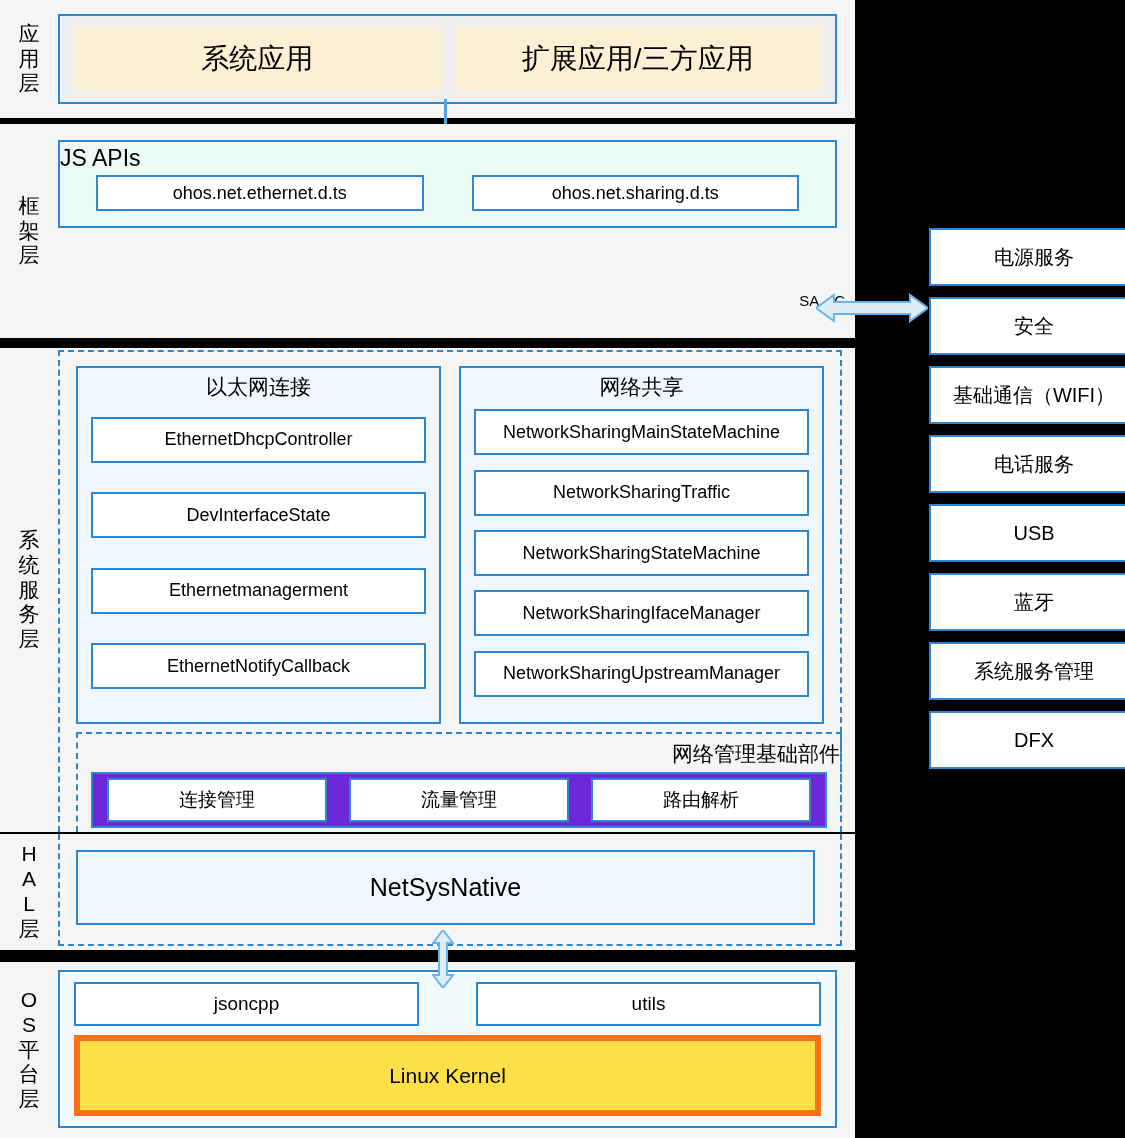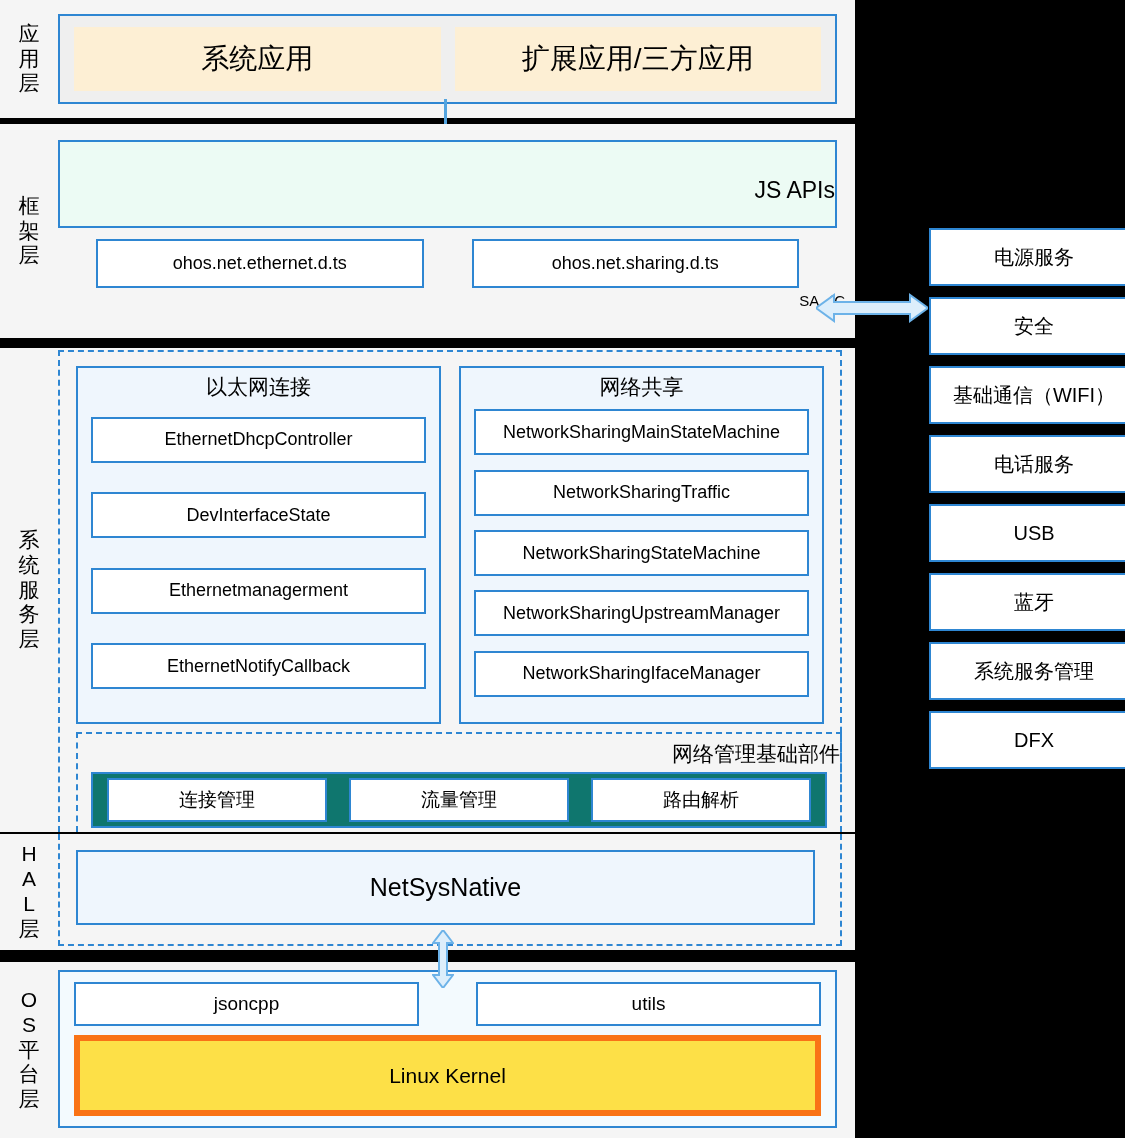--- a/index.html
+++ b/index.html
@@ -69,23 +69,23 @@
   }
 
   
   #fw-layer { top: 124px; height: 214px; }
   .api-group {
     position: absolute; left: 0; right: 18px;
     border: 2px solid #2e86d2; background: #ecfbf4;
   }
   #js-api  { top: 16px; height: 88px; }
   #inner-api { top: 108px; height: 88px; }
-  .api-title { text-align: right; font-size: 23px; padding-top: 3px; color: #000; margin-top: 32px; }
+  .api-title { text-align: left; font-size: 23px; padding-top: 3px; color: #000; }
   .api-row { display: flex; gap: 48px; padding: 3px 36px 0; }
-  .api-row .leafbox { flex: 1 1 0; height: 49px; font-size: 18px; margin-top: 32px; }
+  .api-row .leafbox { flex: 1 1 0; height: 36px; font-size: 18px; }
 
   #sa-label {
     position: absolute; right: 10px; top: 168px;
     font-size: 15px; color: #000; white-space: nowrap;
   }
 
   
   #arrow-app {
     position: absolute; left: 444px; top: 99px; width: 3px; height: 38px;
     background: #54a5e0;
@@ -118,21 +118,21 @@
   #col-ethernet .items .leafbox { height: 46px; }
 
   
   #netbase-dashed {
     position: absolute; left: 18px; right: 13px; top: 384px; height: 100px;
     border: 2px dashed #2e86d2; border-bottom: none;
   }
   #netbase-title { text-align: right; font-size: 21px; padding-top: 6px; color: #000; }
   #netbase-inner {
     position: absolute; left: 13px; right: 13px; top: 38px; height: 56px;
-    border: 2px solid #2e86d2; background: #0f766e;
+    border: 2px solid #2e86d2; background: #6d28d9;
     display: flex; gap: 22px; align-items: center; padding: 0 14px;
   }
   #netbase-inner .leafbox { flex: 1 1 0; height: 44px; font-size: 19px; }
 
   
   #hal-layer { top: 834px; height: 116px; }
   #hal-dashed {
     position: absolute; left: 0; right: 13px; top: 0; bottom: 4px;
     border: 2px dashed #2e86d2; border-top: none;
   }
@@ -251,22 +251,22 @@
             <div class="leafbox">EthernetNotifyCallback</div>
           </div>
         </div>
 
         <div class="col" id="col-sharing">
           <div class="grp-title">网络共享</div>
           <div class="items">
             <div class="leafbox">NetworkSharingMainStateMachine</div>
             <div class="leafbox">NetworkSharingTraffic</div>
             <div class="leafbox">NetworkSharingStateMachine</div>
+            <div class="leafbox">NetworkSharingIfaceManager</div>
             <div class="leafbox">NetworkSharingUpstreamManager</div>
-            <div class="leafbox">NetworkSharingIfaceManager</div>
           </div>
         </div>
 
       </div>
 
       <div id="netbase-dashed">
         <div id="netbase-title">网络管理基础部件</div>
         <div id="netbase-inner">
           <div class="leafbox">连接管理</div>
           <div class="leafbox">流量管理</div>

